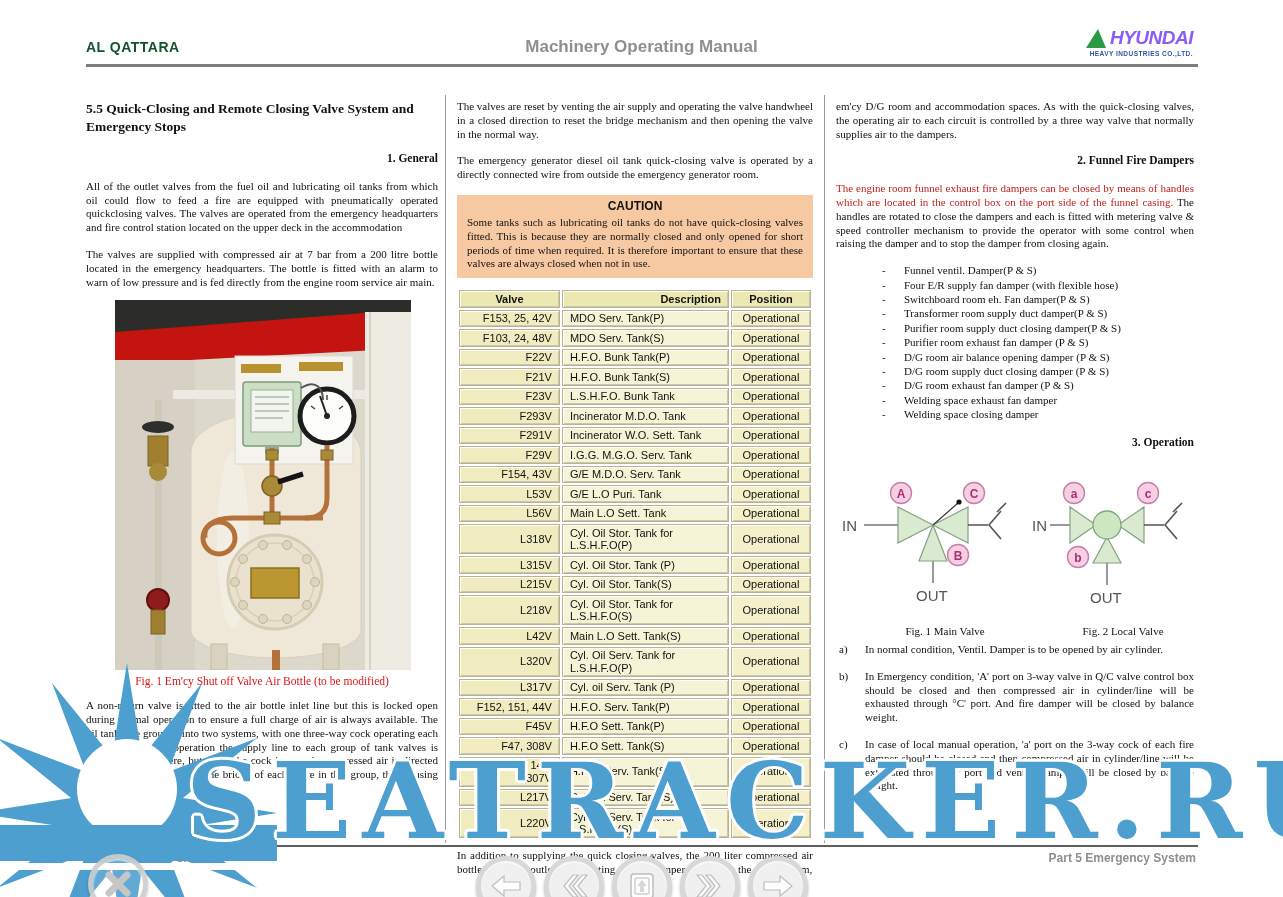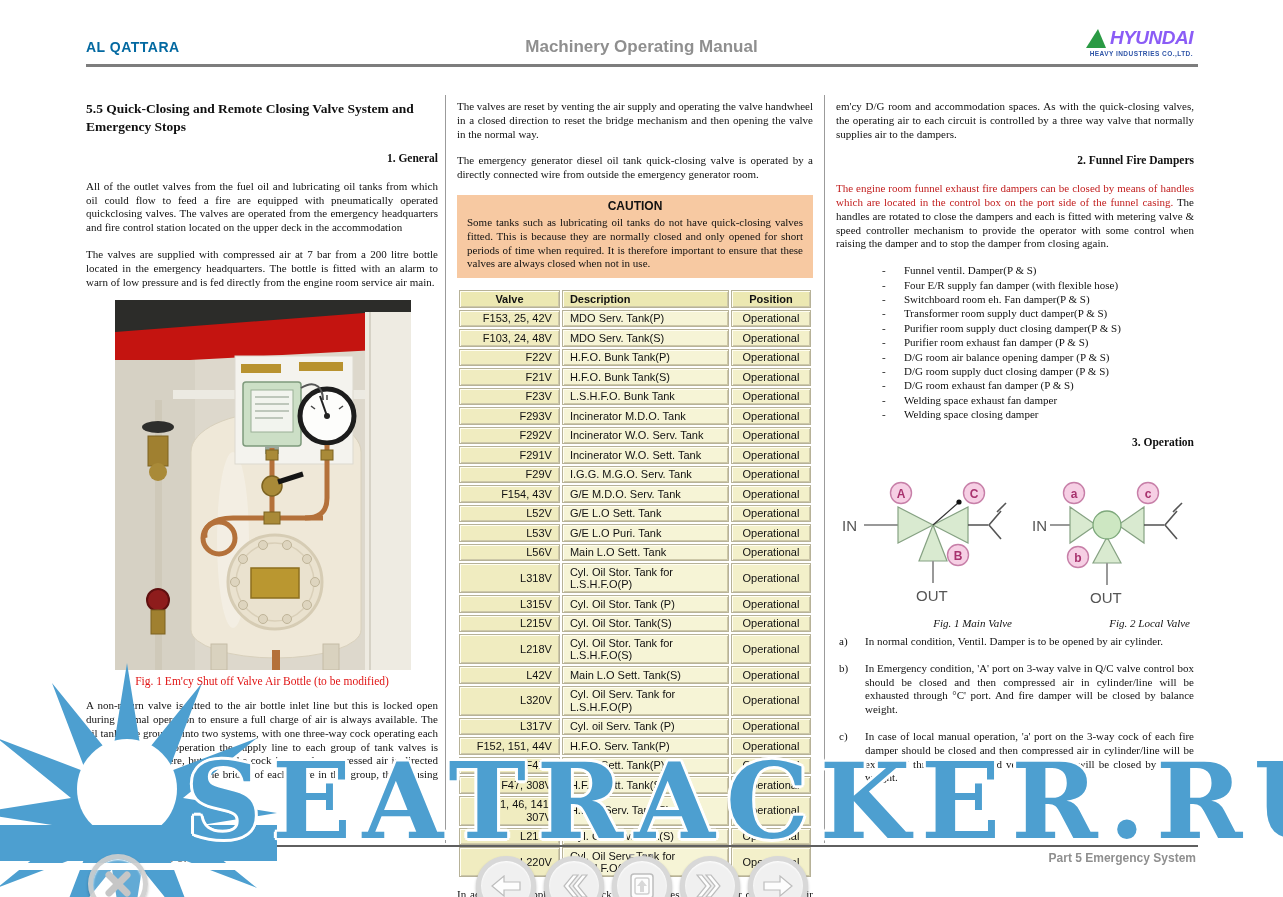--- a/index.html
+++ b/index.html
@@ -1,21 +1,21 @@
 <!DOCTYPE html>
 <html><head>
 <meta charset="utf-8">
 <style>
   html,body{margin:0;padding:0;background:#fff;}
   #page{position:relative;width:1283px;height:897px;background:#ffffff;overflow:hidden;
         font-family:"Liberation Serif",serif;color:#111;}
 
   
   .hdr-left{position:absolute;left:86px;top:39px;font:bold 14px "Liberation Sans",sans-serif;
-            color:#0369a1;letter-spacing:.5px;}
+            color:#14532d;letter-spacing:.5px;}
   .hdr-title{position:absolute;left:0;right:0;top:37px;text-align:center;
              font:bold 17px "Liberation Sans",sans-serif;color:#8f8f8f;}
   .hdr-rule{position:absolute;left:86px;top:64px;width:1112px;height:3px;background:#7d7d7d;}
   .logo{position:absolute;right:90px;top:27px;text-align:right;}
   .logo-row{display:flex;align-items:flex-end;gap:4px;justify-content:flex-end;}
   .logo-tri{width:0;height:0;border-left:12px solid transparent;border-right:8px solid transparent;
             border-bottom:19px solid #2a9a44;margin-bottom:1px;}
   .logo-name{font:italic bold 19px "Liberation Sans",sans-serif;color:#8b5cf6;letter-spacing:-0.5px;}
   .logo-sub{font:bold 6.5px "Liberation Sans",sans-serif;color:#2f55a8;letter-spacing:.45px;margin-top:1px;}
 
@@ -39,40 +39,40 @@
   .caution{background:#f7c9a2;padding:4px 10px 7px;margin:0 0 10px;text-align:justify;}
   .caution-title{text-align:center;font:bold 12px "Liberation Sans",sans-serif;margin-bottom:3px;}
 
   
   .vtable{border-collapse:separate;border-spacing:2px;width:100%;
           font-family:"Liberation Sans",sans-serif;font-size:11px;line-height:12.5px;margin:0 0 9px;}
   .vtable th,.vtable td{border:1px solid #b7b298;padding:1.5px 7px;
           box-shadow:inset 1px 1px 0 #fffef2, inset -1px -1px 0 #cdc8a8;}
   .vtable th{background:#ece8b2;font-weight:bold;}
   .vtable th.c0,.vtable th.c2{text-align:center;}
-  .vtable th.c1{text-align:left;}
+  .vtable th.c1{text-align:right;}
   .vtable td{background:#f6f4d6;text-align:left;}
   .vtable td.c0{background:#f0ecc0;width:29%;text-align:right;}
   .vtable td.c1{width:48%;}
   .vtable td.c2{text-align:center;width:23%;background:#f3f0ca;}
 
   
   .dampers{margin:2px 0 1px;padding:0;list-style:none;text-align:left;}
   .dampers li{position:relative;padding-left:68px;line-height:13.5px;margin-bottom:0.9px;}
   .dampers li::before{content:"-";position:absolute;left:46px;}
 
   
   .abc{display:flex;margin:0 0 13px;text-align:justify;}
   .abc .m{flex:none;width:26px;padding-left:3px;}
   .abc .t{flex:1;}
 
   
   .figs{display:flex;justify-content:space-between;padding:0 4px;margin:8px 0 4px;}
   .fig{width:172px;}
-  .figcap2{font-size:11px;text-align:right;padding-left:38px;margin-top:8px;font-style:italic;}
+  .figcap2{font-size:11px;text-align:center;padding-left:38px;margin-top:16px;}
 
   
   .ftr-rule{position:absolute;left:86px;top:845px;width:1112px;height:2px;background:#5f5f5f;}
   .ftr-left{position:absolute;left:86px;top:851px;font:bold 12px "Liberation Sans",sans-serif;color:#8f8f8f;}
   .ftr-center{position:absolute;left:0;right:0;top:852px;text-align:center;
               font:bold 11px "Liberation Sans",sans-serif;color:#9a9a9a;}
   .ftr-right{position:absolute;right:87px;top:851px;font:bold 12px "Liberation Sans",sans-serif;color:#8f8f8f;}
 
   
   .nav{position:absolute;left:50%;top:856px;transform:translateX(-50%);display:flex;gap:8px;z-index:60;}
@@ -239,42 +239,32 @@
             <td class="c0">F23V</td>
             <td class="c1">L.S.H.F.O. Bunk Tank</td>
             <td class="c2">Operational</td>
           </tr>
           <tr>
             <td class="c0">F293V</td>
             <td class="c1">Incinerator M.D.O. Tank</td>
             <td class="c2">Operational</td>
           </tr>
           <tr>
-            <td class="c0">F292V</td>
-            <td class="c1">Incinerator W.O. Serv. Tank</td>
-            <td class="c2">Operational</td>
-          </tr>
-          <tr>
             <td class="c0">F291V</td>
             <td class="c1">Incinerator W.O. Sett. Tank</td>
             <td class="c2">Operational</td>
           </tr>
           <tr>
             <td class="c0">F29V</td>
             <td class="c1">I.G.G. M.G.O. Serv. Tank</td>
             <td class="c2">Operational</td>
           </tr>
           <tr>
             <td class="c0">F154, 43V</td>
             <td class="c1">G/E M.D.O. Serv. Tank</td>
-            <td class="c2">Operational</td>
-          </tr>
-          <tr>
-            <td class="c0">L52V</td>
-            <td class="c1">G/E L.O Sett. Tank</td>
             <td class="c2">Operational</td>
           </tr>
           <tr>
             <td class="c0">L53V</td>
             <td class="c1">G/E L.O Puri. Tank</td>
             <td class="c2">Operational</td>
           </tr>
           <tr>
             <td class="c0">L56V</td>
             <td class="c1">Main L.O Sett. Tank</td>

